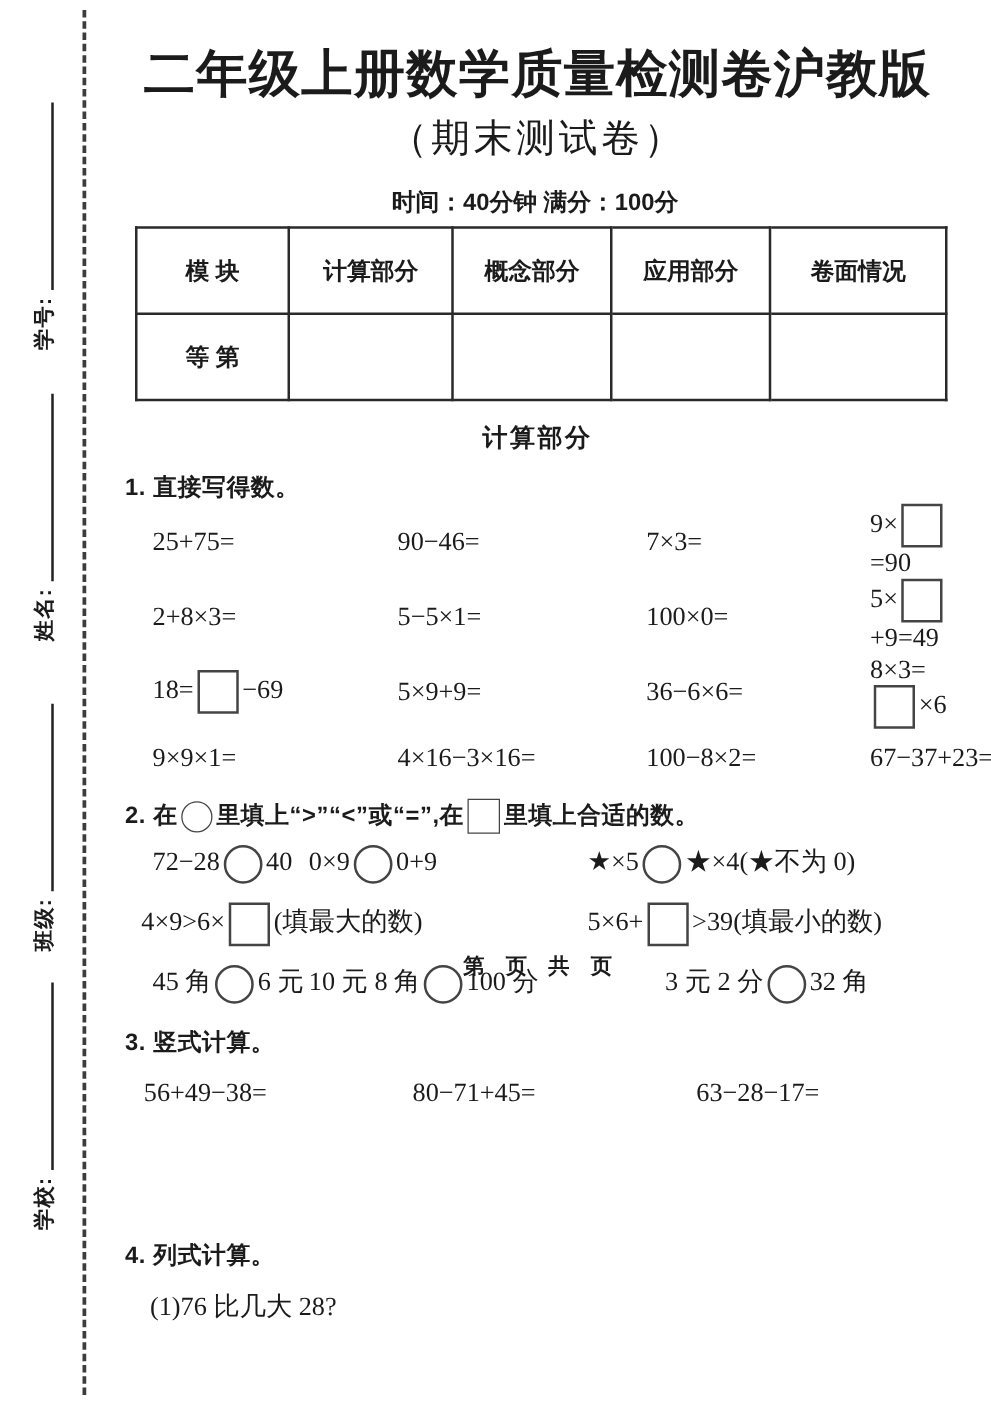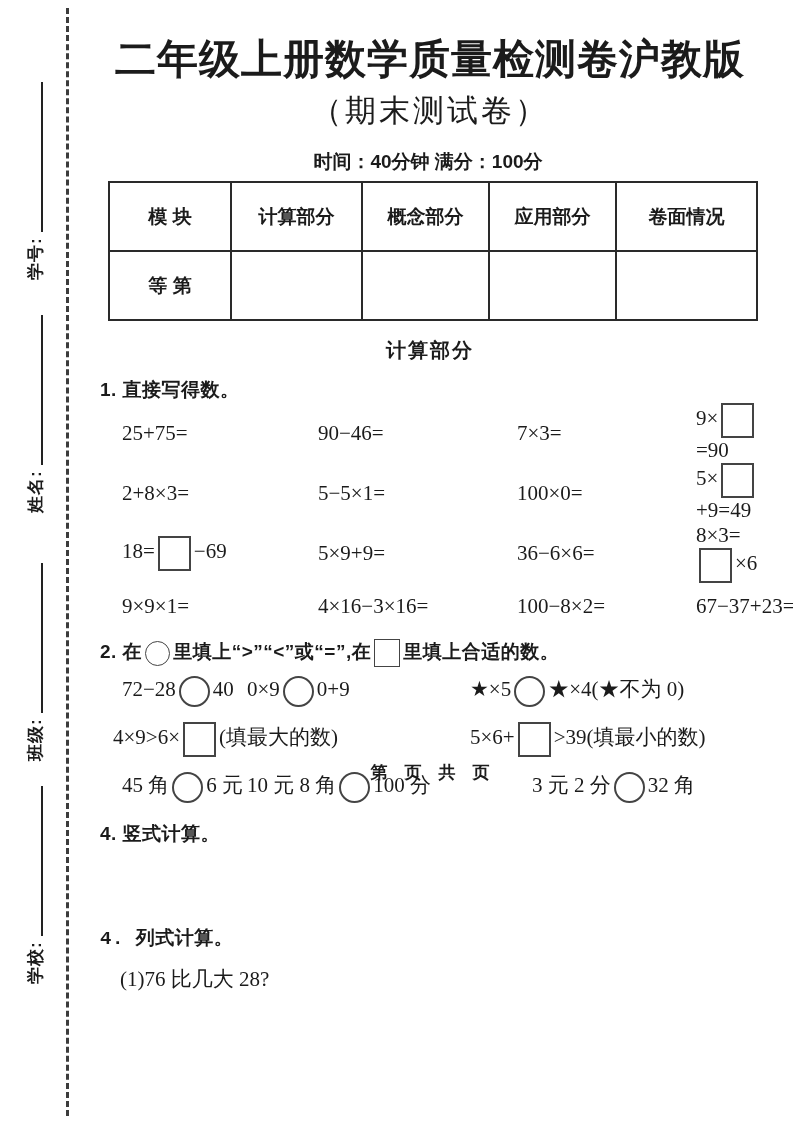--- a/index.html
+++ b/index.html
@@ -32,21 +32,21 @@
   table.score th,table.score td{
     height:41px;text-align:center;font-size:19px;font-weight:600;
     font-family:"Liberation Sans","DejaVu Sans",sans-serif;padding:13px;
   }
   .section-title{margin-top:16px;text-align:center;font-size:20px;font-weight:bold;letter-spacing:2px;}
   
   .q-title{font-size:19px;font-weight:bold;letter-spacing:.5px;}
   .q1-title{margin-top:13px;}
   .q2-title{margin-top:9px;}
   .q3-title{margin-top:10px;}
-  .q4-title{margin-top:8px;font-family:Liberation Mono, monospace;}
+  .q4-title{margin-top:24px;}
   .exp{font-family:"Liberation Serif","DejaVu Serif",serif;font-size:21px;font-weight:normal;}
   .exp-row{display:grid;align-items:center;min-height:47px;}
   .q1-row{grid-template-columns:160px 163px 143px 1fr;padding-left:22px;gap:36px;}
   .q2-row1{grid-template-columns:125px 223px 1fr;padding-left:22px;min-height:48px;}
   .q2-row2{grid-template-columns:357px 1fr;padding-left:13px;min-height:48px;}
   .q2-row3{grid-template-columns:125px 285px 1fr;padding-left:22px;min-height:48px;}
   .q3-row{grid-template-columns:215px 227px 1fr;padding-left:15px;min-height:46px;margin-top:4px;}
   .q4-item{margin-top:14px;padding-left:20px;}
   .workspace{height:70px;}
   
@@ -154,20 +154,25 @@
   <div class="exp-row q2-row2 exp">
     <span>4×9&gt;6×<span class="box-slot"></span>(填最大的数)</span>
     <span>5×6+<span class="box-slot"></span>&gt;39(填最小的数)</span>
   </div>
   <div class="exp-row q2-row3 exp">
     <span>45 角<span class="circle-slot"></span>6 元</span>
     <span>10 元 8 角<span class="circle-slot"></span>100 分</span>
     <span>3 元 2 分<span class="circle-slot"></span>32 角</span>
   </div>
 
-  <div class="q-title q3-title">4. 竖式计算。</div>
+  <div class="q-title q3-title">3. 竖式计算。</div>
+  <div class="exp-row q3-row exp">
+    <span>56+49−38=</span>
+    <span>80−71+45=</span>
+    <span>63−28−17=</span>
+  </div>
   <div class="workspace"></div>
 
   <div class="q-title q4-title">4. 列式计算。</div>
   <div class="exp q4-item">(1)76 比几大 28?</div>
 
   <div class="page-footer">第　页　共　页</div>
 </div>
 
 </body></html>

